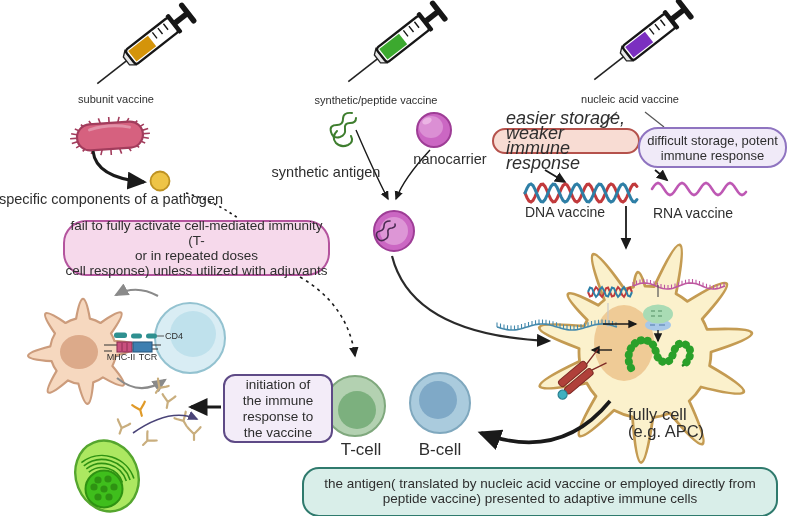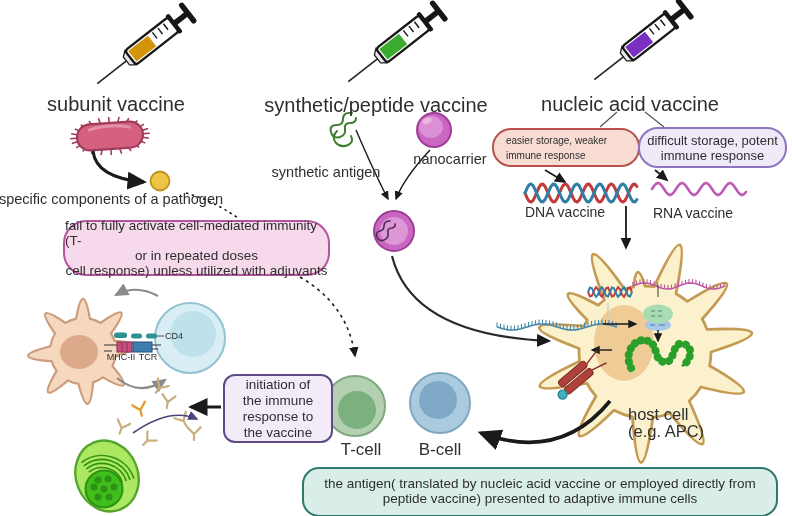--- a/index.html
+++ b/index.html
@@ -1,29 +1,29 @@
 <!DOCTYPE html>
 <html><head>
 <meta charset="utf-8">
 <style>
   html,body{margin:0;padding:0;background:#fff;}
   #canvas{position:relative;width:792px;height:516px;background:#fff;overflow:hidden;
           font-family:"Liberation Sans","DejaVu Sans",sans-serif;color:#2e2e2e;}
   #scene{position:absolute;left:0;top:0;}
   .lbl{position:absolute;white-space:nowrap;transform:translateX(-50%);color:#2e2e2e;}
-  .fs15{font-size:20px;text-align:center;} .fs14{font-size:14.5px;} .fs13{font-size:14px;}
+  .fs15{font-size:11px;text-align:center;} .fs14{font-size:14.5px;} .fs13{font-size:14px;}
   .tiny{font-size:9px;transform:translateX(-50%);}
   .box{position:absolute;box-sizing:border-box;display:flex;flex-direction:column;
-       justify-content:center;align-items:center;}
+       justify-content:center;align-items:center;text-align:center;}
   .box span{display:block;}
   .note-subunit{left:63px;top:220px;width:267px;height:56px;border:2px solid #B4549E;
        background:#F6D9EB;border-radius:23px;font-size:13.5px;line-height:15.2px;}
-  .note-easier{left:492px;top:128px;width:148px;height:39px;border:2px solid #B5524C;
-       background:#F8DCD3;border-radius:19px;font-size:10px;line-height:15px;
-       align-items:flex-start;padding-left:12px;text-align:left;}
+  .note-easier{left:492px;top:128px;width:148px;height:26px;border:2px solid #B5524C;
+       background:#F8DCD3;border-radius:19px;font-size:18px;line-height:15px;
+       align-items:flex-start;padding-left:12px;text-align:left;font-style:italic;}
   .note-difficult{left:638px;top:127px;width:149px;height:41px;border:2px solid #8F74C0;
        background:#F0EAF8;border-radius:20px;font-size:13px;line-height:15px;}
   .note-initiation{left:223px;top:374px;width:110px;height:69px;border:2px solid #5E4A86;
        background:#F3ECF8;border-radius:12px;font-size:13.5px;line-height:16px;}
   .note-presentation{left:302px;top:467px;width:476px;height:50px;border:2px solid #2F7A6D;
        background:#D9EEE9;border-radius:17px;font-size:13.5px;line-height:14.8px;}
   .syr-needle{stroke:#222;stroke-width:1.6;}
   .syr-hub{fill:#e8e8e8;stroke:#222;stroke-width:1.3;}
   .syr-barrel{fill:#fff;stroke:#161616;stroke-width:2.4;}
   .syr-ticks{stroke:#161616;stroke-width:1.4;fill:none;}
@@ -200,21 +200,21 @@
 <div class="lbl fs15" style="left:376px;top:94px;">synthetic/peptide vaccine</div>
 <div class="lbl fs14" style="left:111px;top:191px;">specific components of a pathogen</div>
 <div class="lbl fs15" style="left:630px;top:93px;">nucleic acid vaccine</div>
 <div class="lbl fs14" style="left:326px;top:164px;">synthetic antigen</div>
 <div class="lbl fs14" style="left:450px;top:151px;">nanocarrier</div>
 <div class="lbl fs13" style="left:565px;top:204px;">DNA vaccine</div>
 <div class="lbl fs13" style="left:693px;top:205px;">RNA vaccine</div>
 <div class="lbl cell-lbl" style="left:361px;top:440px;">T-cell</div>
 <div class="lbl cell-lbl" style="left:440px;top:440px;">B-cell</div>
 <div class="host-lbl">
-  <span>host cell</span><br>
+  <span>fully cell</span><br>
   <span>(e.g. APC)</span>
 </div>
 <div class="lbl tiny" style="left:121px;top:352px;">MHC-II</div>
 <div class="lbl tiny" style="left:148px;top:352px;">TCR</div>
 <div class="lbl tiny" style="left:174px;top:331px;">CD4</div>
 
 <div class="box note-subunit">
   <span>fail to fully activate cell-mediated immunity (T-</span>
   <span>or in repeated doses</span>
   <span>cell response) unless utilized with adjuvants</span>

